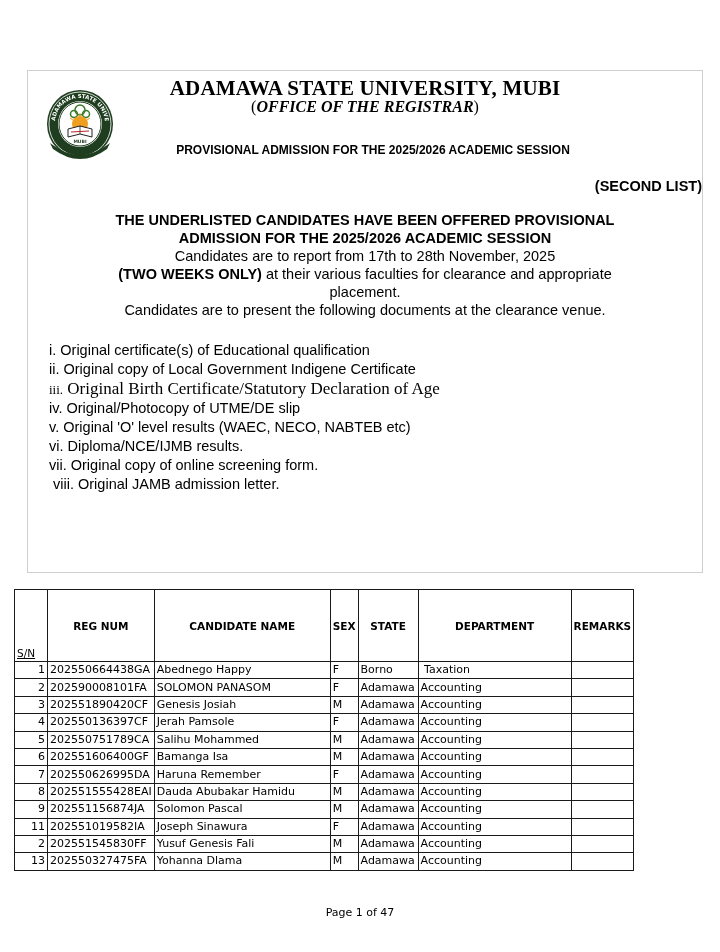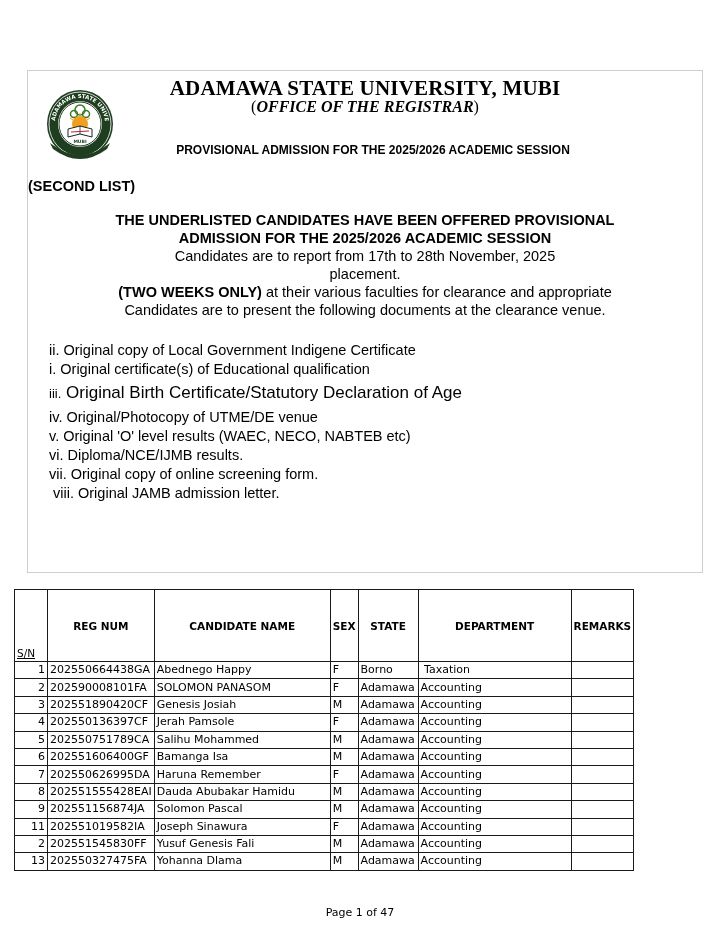--- a/index.html
+++ b/index.html
@@ -19,36 +19,36 @@
     .office {
       position: absolute; left: 0; right: 0; top: 27px; text-align: center;
       font-family: "Liberation Serif", serif; font-size: 16px;
     }
     .office .it { font-style: italic; font-weight: bold; }
     .prov {
       position: absolute; left: 0; right: 0; top: 72px; text-align: center;
       font-family: "Liberation Sans", sans-serif; font-weight: bold; font-size: 12px; padding-left: 16px;
     }
     .second {
-      position: absolute; left: 0; right: 0; top: 107px; text-align: left;
+      position: absolute; left: 0; right: 0; top: 107px; text-align: right;
       font-family: "Liberation Sans", sans-serif; font-weight: bold; font-size: 14.5px;
     }
     .notice {
       position: absolute; left: 30px; right: 30px; top: 140px; text-align: center;
       font-family: "Liberation Sans", sans-serif; font-size: 14.5px; line-height: 18px;
     }
     .notice .b { font-weight: bold; display: block; }
     .notice .l { display: block; }
 
     .docs {
       position: absolute; left: 21px; top: 270px;
       font-family: "Liberation Sans", sans-serif; font-size: 14.5px; line-height: 19px;
     }
     .docs .item { display: block; white-space: nowrap; }
-    .docs .item.big { font-size: 17px; line-height: 28px; }
+    .docs .item.big { font-size: 17px; line-height: 19px; font-family: Liberation Serif, serif; }
     .docs .item.big .roman { font-size: 13px; }
 
     table.list {
       position: absolute; left: 14px; top: 589px;
       border-collapse: collapse; table-layout: fixed;
       font-family: "DejaVu Sans", sans-serif; font-size: 11px;
     }
     table.list th, table.list td {
       border: 1px solid #1a1a1a; padding: 0 2px; white-space: nowrap; overflow: hidden;
     }
@@ -104,30 +104,30 @@
     <div class="office">
       <span>(</span><span class="it">OFFICE OF THE REGISTRAR</span><span>)</span>
     </div>
     <div class="prov">PROVISIONAL ADMISSION FOR THE 2025/2026 ACADEMIC SESSION</div>
     <div class="second">(SECOND LIST)</div>
 
     <div class="notice">
       <span class="b">THE UNDERLISTED CANDIDATES HAVE BEEN OFFERED PROVISIONAL</span>
       <span class="b">ADMISSION FOR THE 2025/2026 ACADEMIC SESSION</span>
       <span class="l">Candidates are to report  from 17th to 28th November, 2025</span>
+      <span class="l"><b>(TWO WEEKS ONLY)</b><span> at their various faculties for clearance and appropriate</span></span>
       <span class="l">placement.</span>
-      <span class="l"><b>(TWO WEEKS ONLY)</b><span> at their various faculties for clearance and appropriate</span></span>
       <span class="l">Candidates are to present the following documents at the clearance venue.</span>
     </div>
 
     <div class="docs">
+      <span class="item"><span class="roman">i.</span> <span>Original certificate(s) of Educational qualification</span></span>
       <span class="item"><span class="roman">ii.</span> <span>Original copy of Local Government Indigene Certificate</span></span>
-      <span class="item"><span class="roman">i.</span> <span>Original certificate(s) of Educational qualification</span></span>
       <span class="item big"><span class="roman">iii.</span> <span>Original Birth Certificate/Statutory Declaration of Age</span></span>
-      <span class="item"><span class="roman">iv.</span> <span>Original/Photocopy of UTME/DE venue</span></span>
+      <span class="item"><span class="roman">iv.</span> <span>Original/Photocopy of UTME/DE slip</span></span>
       <span class="item"><span class="roman">v. </span> <span>Original 'O' level results (WAEC, NECO, NABTEB etc)</span></span>
       <span class="item"><span class="roman">vi.</span> <span>Diploma/NCE/IJMB results.</span></span>
       <span class="item"><span class="roman">vii.</span> <span>Original copy of online screening form.</span></span>
       <span class="item">&nbsp;<span class="roman">viii.</span> <span>Original JAMB admission letter.</span></span>
     </div>
   </div>
 
   <table class="list">
     <colgroup>
       <col style="width:33px">

